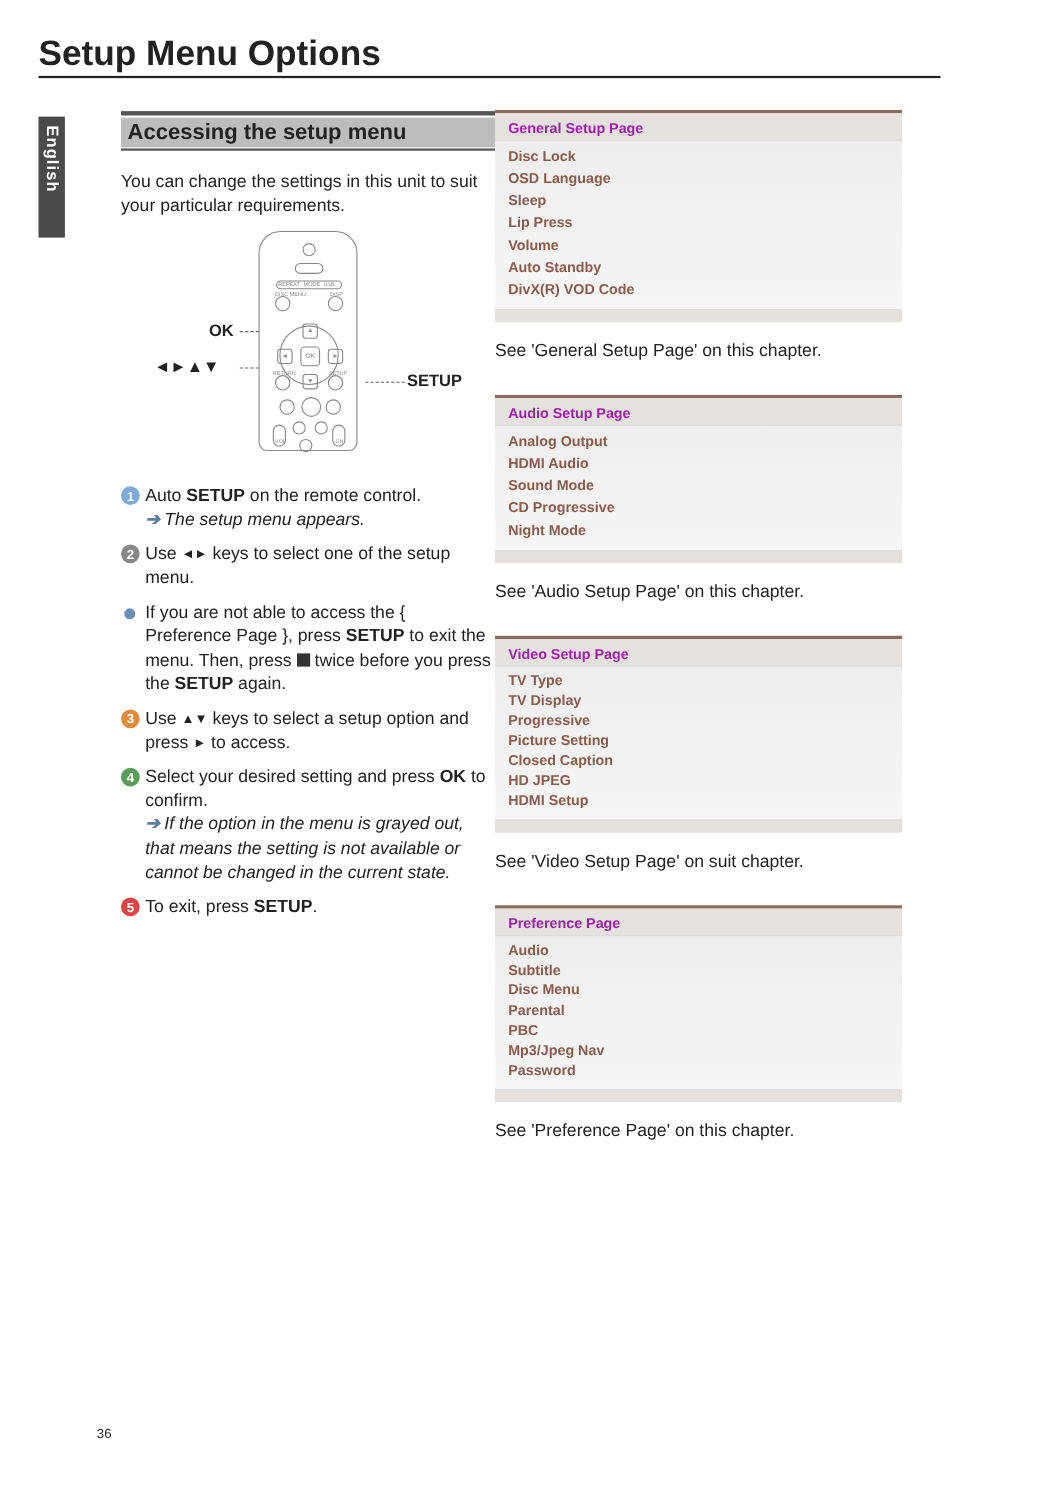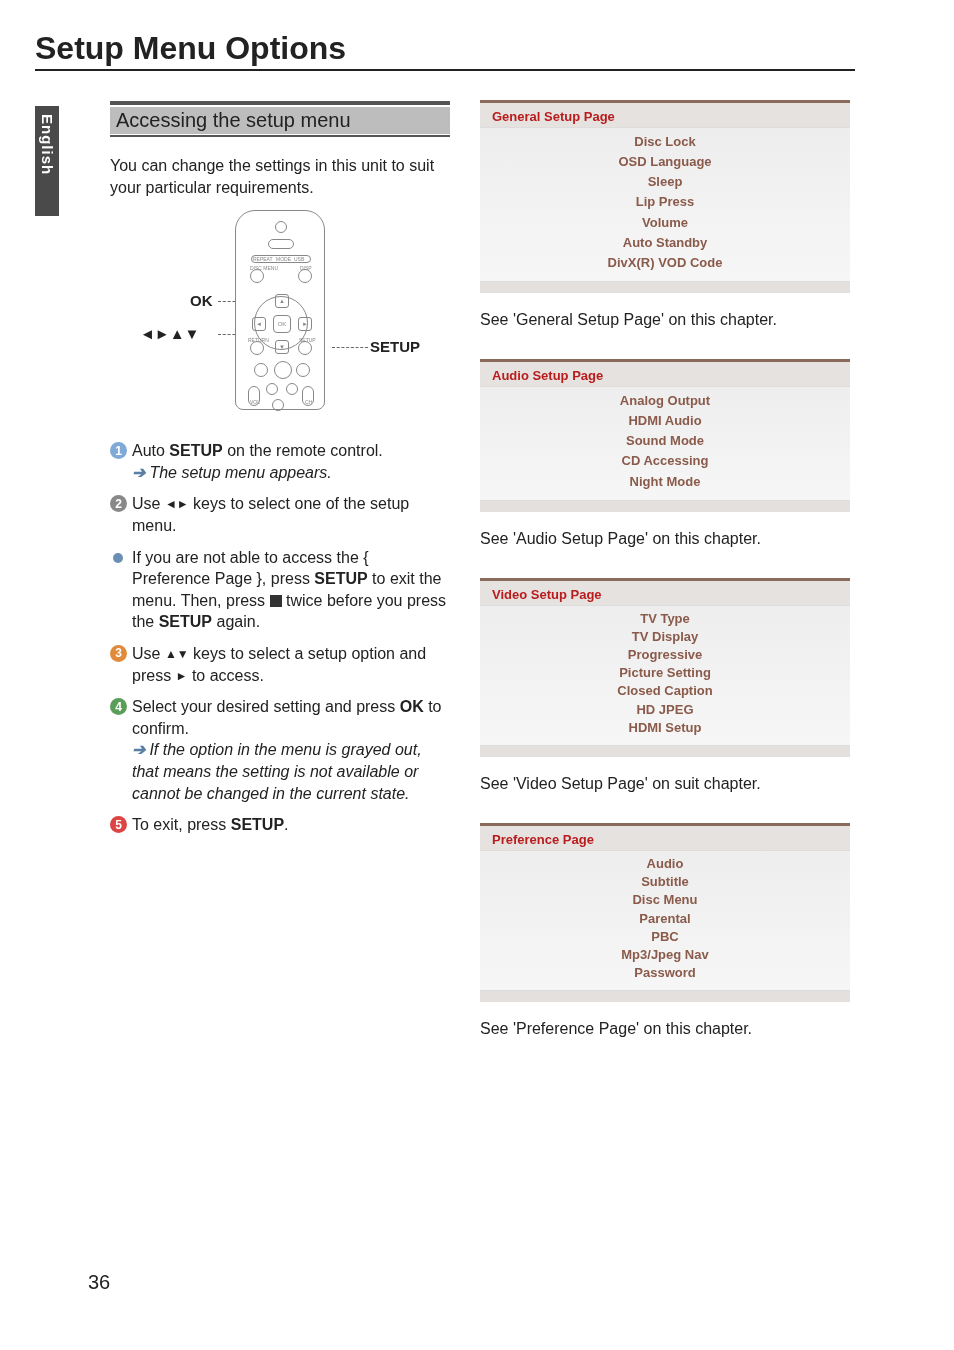--- a/index.html
+++ b/index.html
@@ -7,21 +7,20 @@
     width: 954px;
     height: 1350px;
     background: #fff;
     font-family: Arial, Helvetica, sans-serif;
     color: #222;
     position: relative;
   }
   .page {
     padding: 30px 70px 20px 35px;
     display: flex;
-    gap: 30px;
   }
   .lang-tab {
     position: absolute;
     left: 35px;
     top: 106px;
     width: 24px;
     height: 110px;
     background: #4a4a4a;
     color: #fff;
     font-weight: bold;
@@ -52,21 +51,21 @@
   }
   .subhead-wrap {
     margin-top: 30px;
     margin-bottom: 18px;
   }
   .subhead-wrap .bar { height: 4px; background: #555; margin-bottom: 2px; }
   .subhead-wrap .bar.thin { height: 2px; }
   h2 {
     background: #bdbdbd;
     font-size: 20px;
-    font-weight: normal;
+    font-weight: bold;
     padding: 2px 6px;
     margin: 1px 0;
   }
   .bodytext { font-size: 16px; line-height: 1.35; margin: 12px 0; }
   .remote-wrap {
     position: relative;
     width: 340px;
     height: 210px;
     margin: 10px 0 20px 0;
   }
@@ -107,26 +106,26 @@
   .sub { padding-left: 0; font-style: italic; }
   .tri { font-size: 12px; vertical-align: 1px; }
   .blk { display:inline-block; width:12px; height:12px; background:#333; vertical-align:-1px; }
   .panel {
     border-top: 3px solid #8a6a5a;
     background: linear-gradient(#ececec, #f7f7f7);
     font-size: 13px;
     color: #8a5a4a;
     margin-bottom: 6px;
   }
-  .panel-title { font-weight: bold; padding: 6px 12px 3px 12px; color: #b91c1c; background: rgba(230,226,224,1); border-bottom: 1px solid #ddd; }
-  .panel-body { padding: 4px 12px 8px 12px; line-height: 1.55; text-align: center; }
+  .panel-title { font-weight: bold; padding: 6px 12px 3px 12px; color: #a21caf; background: rgba(230,226,224,1); border-bottom: 1px solid #ddd; }
+  .panel-body { padding: 4px 12px 8px 12px; line-height: 1.55; }
   .panel-body div { font-weight: bold; }
   .panel-footer { height: 12px; background: #e4e0de; border-top: 1px solid #ddd; }
   .caption { font-size: 16px; margin: 18px 0 30px 0; }
-  .pagenum { position: absolute; bottom: 56px; left: 88px; font-size: 20px; }
+  .pagenum { position: absolute; bottom: 40px; left: 88px; font-size: 12px; }
 </style>
 </head>
 <body>
 
 <div class="lang-tab">English</div>
 
 <div class="page">
   <div class="left-col">
     <h1 style="margin-left:-75px; width:820px;">Setup Menu Options</h1>
 
@@ -226,21 +225,21 @@
       <div class="panel-footer"></div>
     </div>
     <p class="caption">See 'General Setup Page' on this chapter.</p>
 
     <div class="panel">
       <div class="panel-title">Audio Setup Page</div>
       <div class="panel-body">
         <div>Analog Output</div>
         <div>HDMI Audio</div>
         <div>Sound Mode</div>
-        <div>CD Accessing</div>
+        <div>CD Progressive</div>
         <div>Night Mode</div>
       </div>
       <div class="panel-footer"></div>
     </div>
     <p class="caption">See 'Audio Setup Page' on this chapter.</p>
 
     <div class="panel">
       <div class="panel-title">Video Setup Page</div>
       <div class="panel-body" style="line-height:1.4;">
         <div>TV Type</div>

